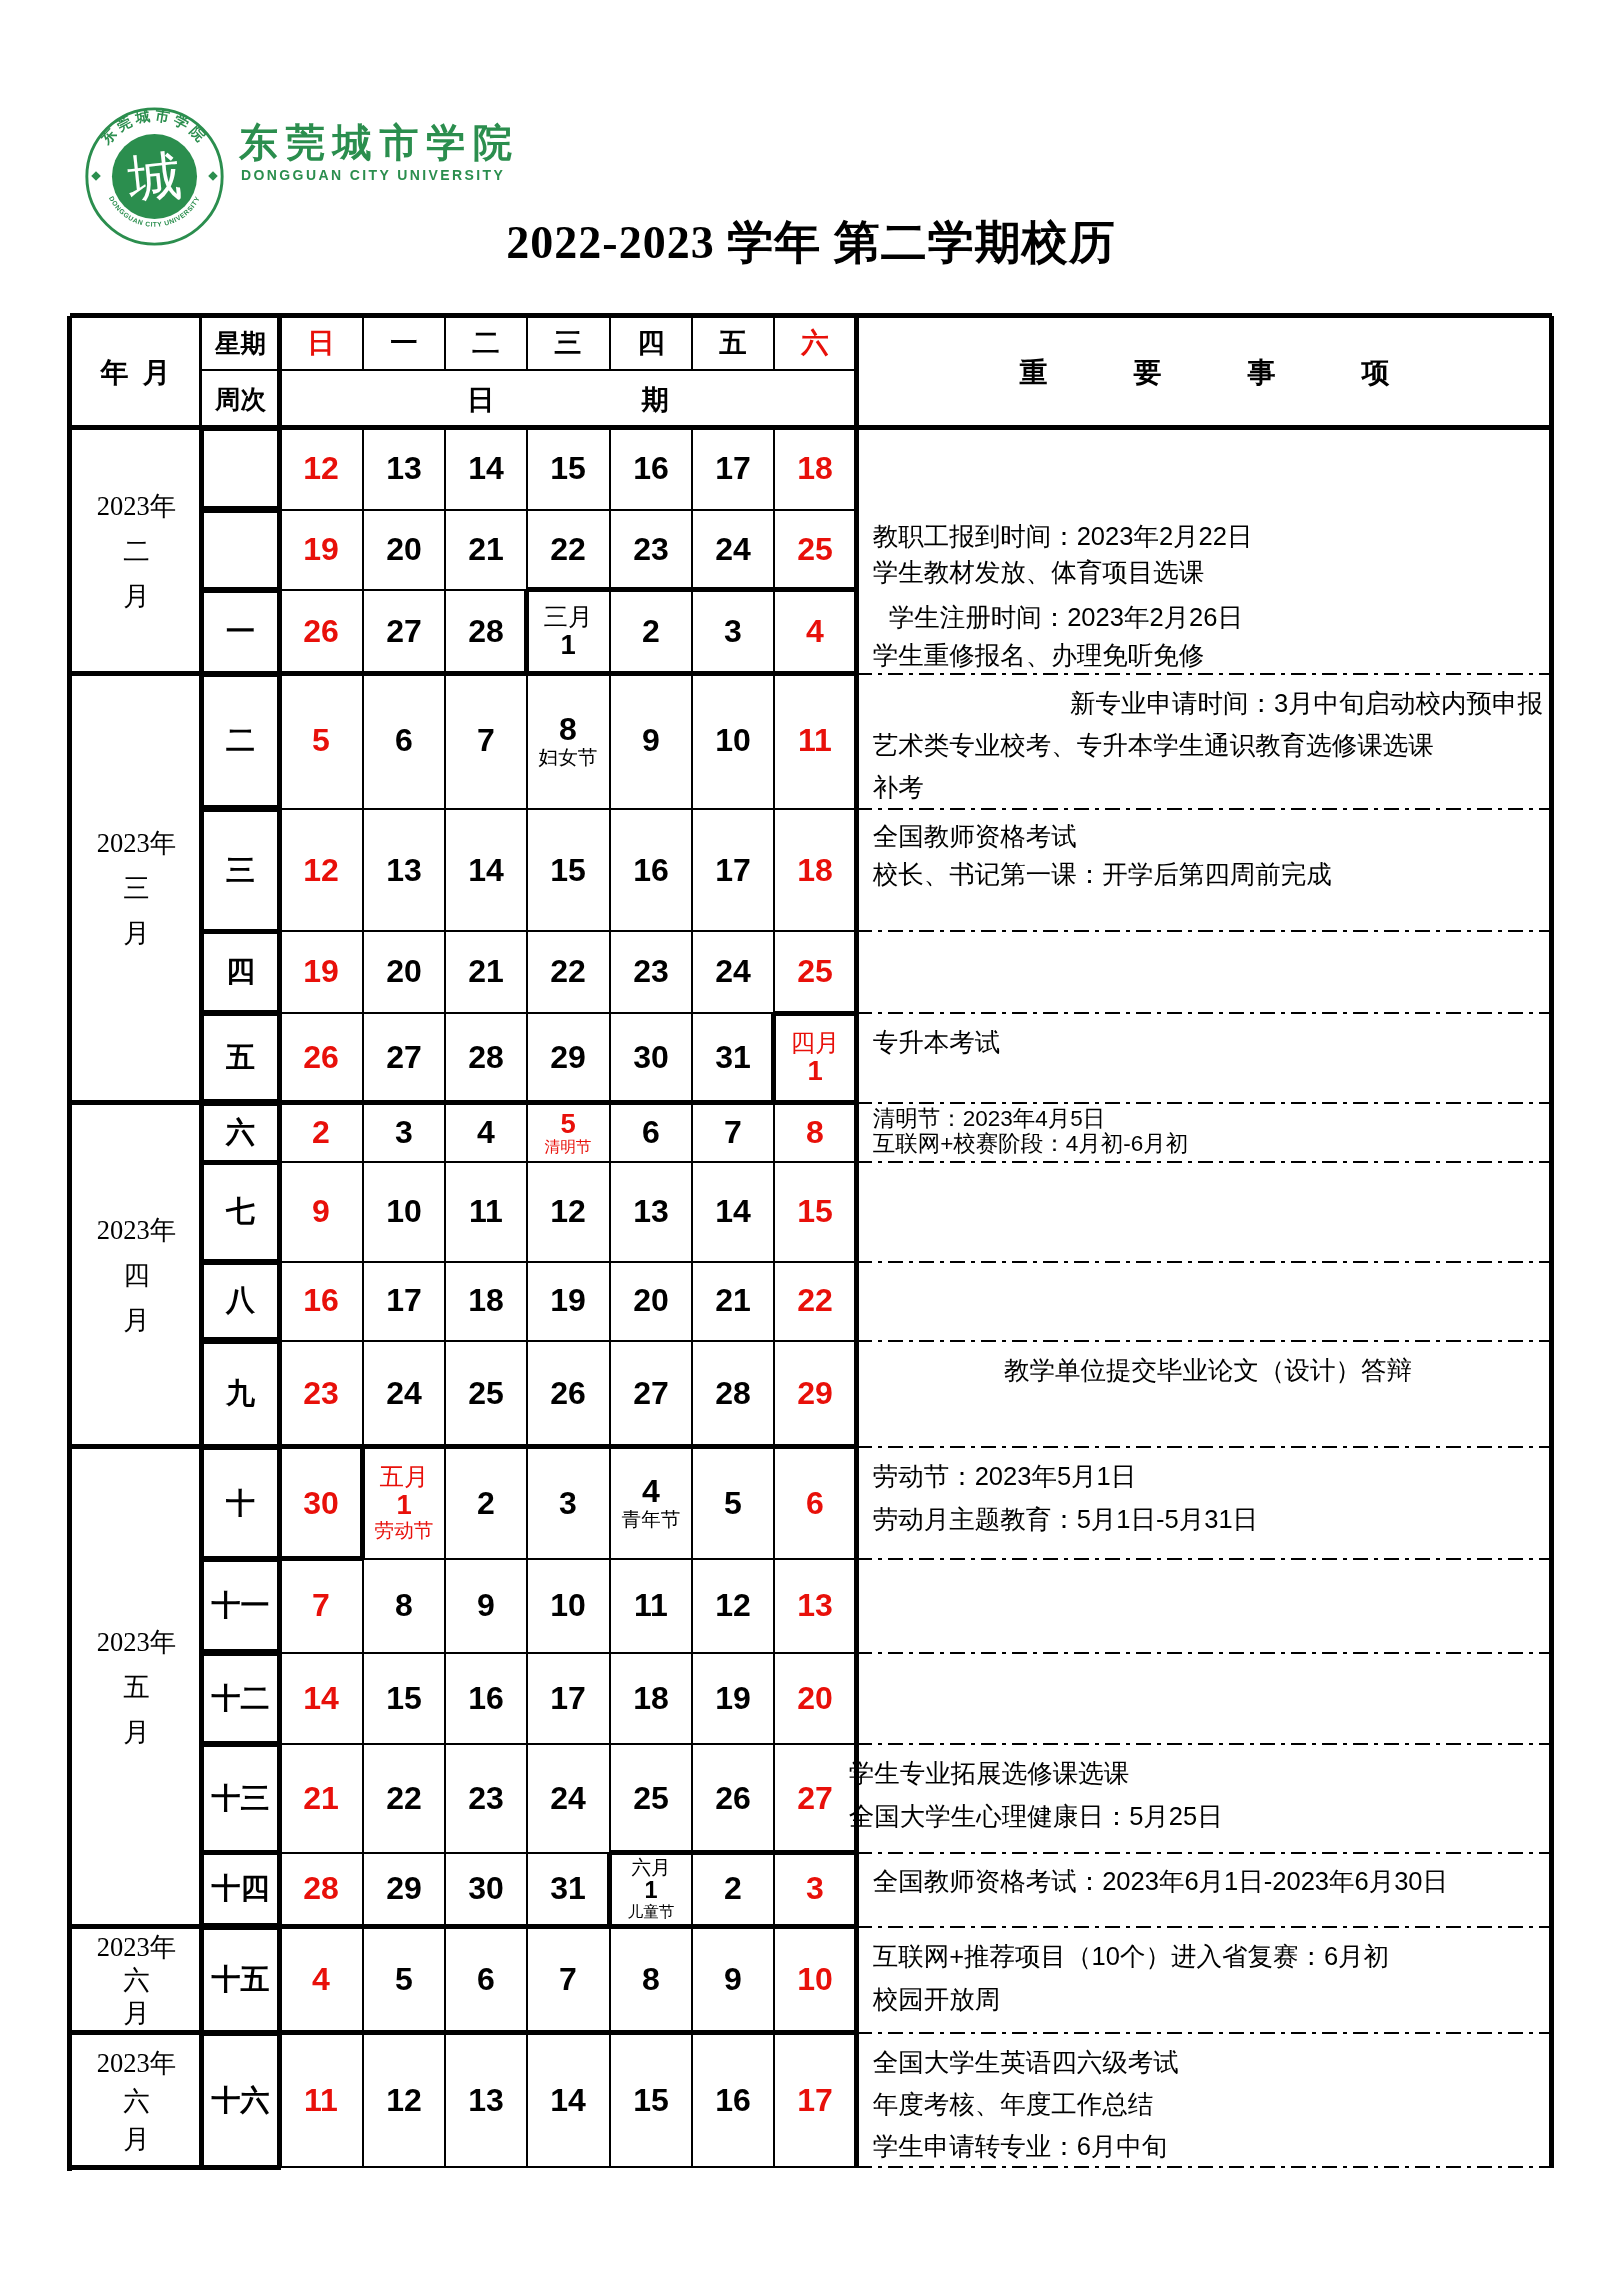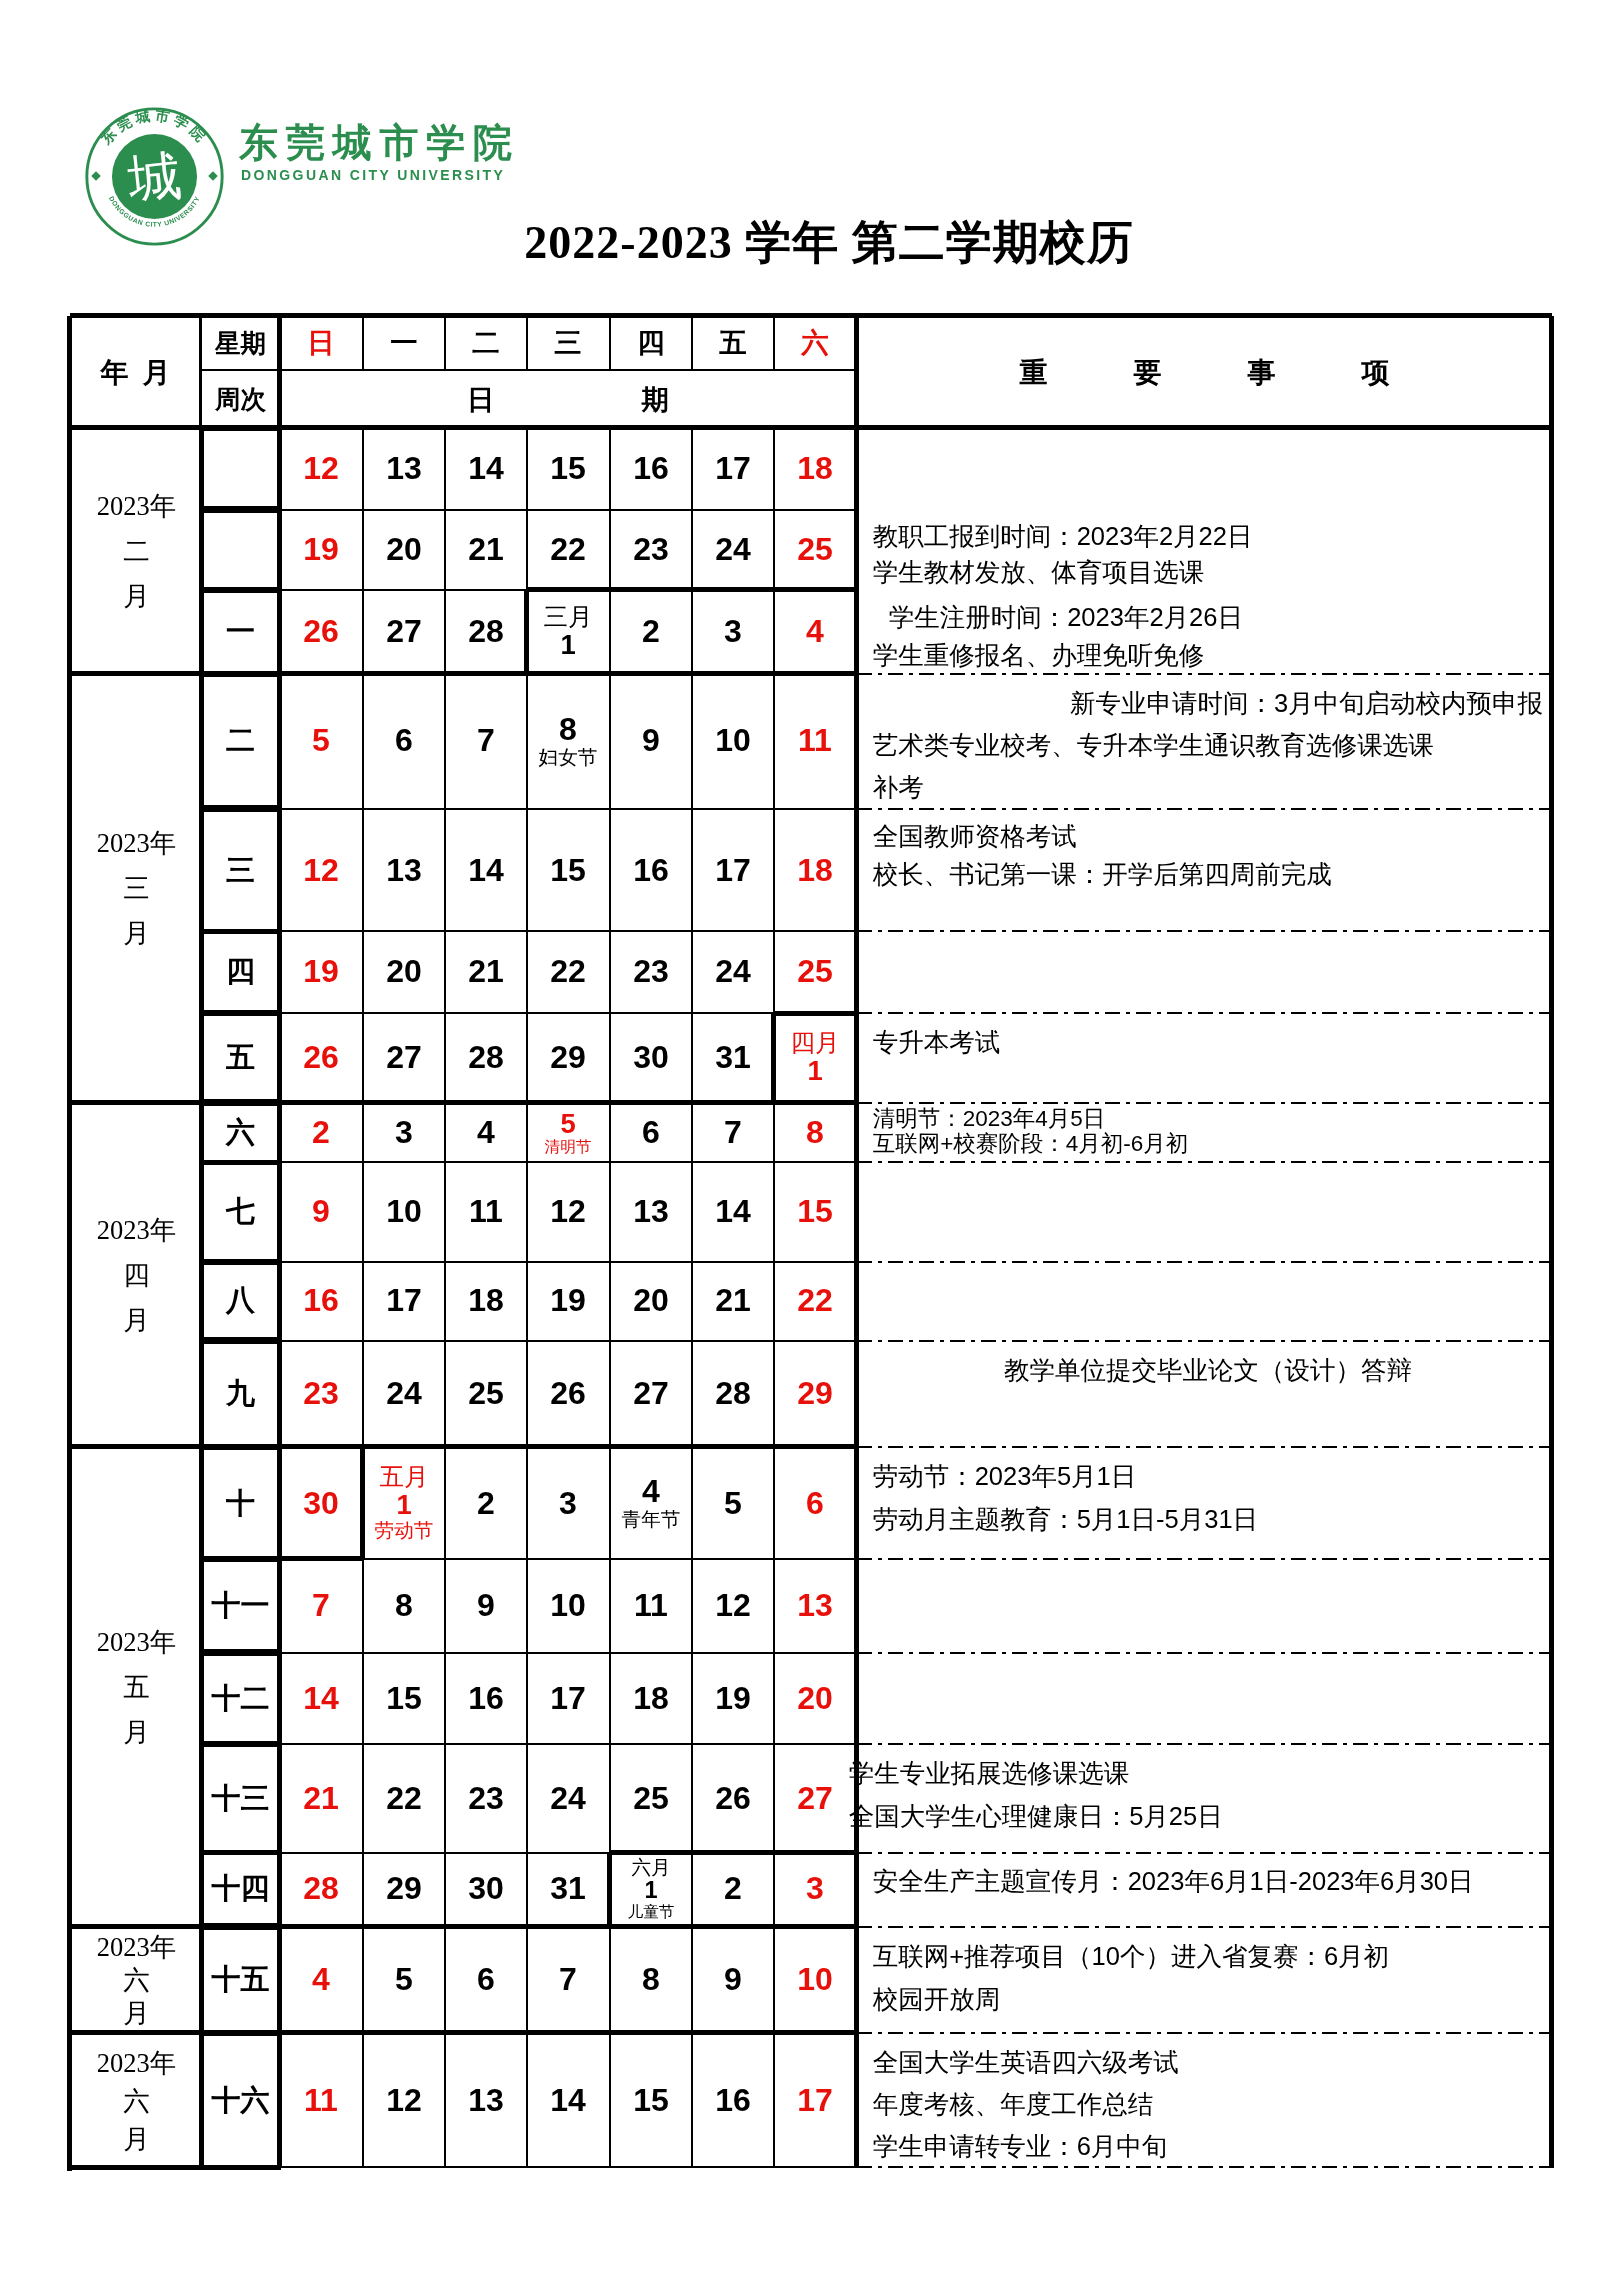--- a/index.html
+++ b/index.html
@@ -6,21 +6,21 @@
   .page{position:relative;width:1621px;height:2293px;background:#ffffff;overflow:hidden;
         font-family:"Liberation Serif","DejaVu Serif",serif;color:#000;}
 
   
   .seal{position:absolute;left:82px;top:104px;}
   .wordmark-cn{position:absolute;left:239px;top:116px;font-size:39px;font-weight:bold;
     letter-spacing:7.8px;color:#2b8e4e;font-family:"Liberation Sans","DejaVu Sans",sans-serif;}
   .wordmark-en{position:absolute;left:241px;top:167px;font-size:14px;font-weight:bold;
     letter-spacing:2.4px;color:#2b8e4e;font-family:"Liberation Sans","DejaVu Sans",sans-serif;}
 
-  .title{position:absolute;left:88px;width:1482px;top:212px;text-align:center;
+  .title{position:absolute;left:70px;width:1482px;top:212px;text-align:center;
     font-size:46px;font-weight:bold;letter-spacing:1px;margin:0;}
 
   
   #cal{position:absolute;left:0;top:0;width:1621px;height:2293px;}
   .ln{position:absolute;background:#000;}
   .dashln{position:absolute;height:2px;
     background:repeating-linear-gradient(90deg,#000 0 14.7px,transparent 14.7px 20.6px,#000 20.6px 24.5px,transparent 24.5px 31px);}
   .hcell{position:absolute;display:flex;align-items:center;justify-content:center;
     font-weight:bold;text-align:center;}
   .daynm{font-size:27.4px;font-weight:bold;}
@@ -570,21 +570,21 @@
         <div class="num sm">1</div>
         <div class="sub sm">儿童节</div>
       </div>
       <div class="daycell" style="left: 692px; top: 1852px; width: 82px; height: 74px;">
         <div class="num">2</div>
       </div>
       <div class="daycell red" style="left: 774px; top: 1852px; width: 82px; height: 74px;">
         <div class="num">3</div>
       </div>
       <div class="notesblock" style="left: 860px; top: 1852px; width: 689px; height: 74px; padding-top: 7.8px;">
-        <div class="note-line" style="line-height: 43px;">安全生产主题宣传月：2023年6月1日-2023年6月30日</div>
+        <div class="note-line" style="line-height: 43px;">全国教师资格考试：2023年6月1日-2023年6月30日</div>
       </div>
       <div class="dashln" style="left: 857px; top: 1926px; width: 695px;"></div>
       <div class="ln" style="left: 70px; top: 2030px; width: 787px; height: 4.9px;"></div>
       <div class="weekcell" style="left: 201px; top: 1927px; width: 79px; height: 106px;">十五</div>
       <div class="daycell red" style="left: 280px; top: 1927px; width: 82px; height: 106px;">
         <div class="num">4</div>
       </div>
       <div class="daycell" style="left: 363px; top: 1927px; width: 82px; height: 106px;">
         <div class="num">5</div>
       </div>

